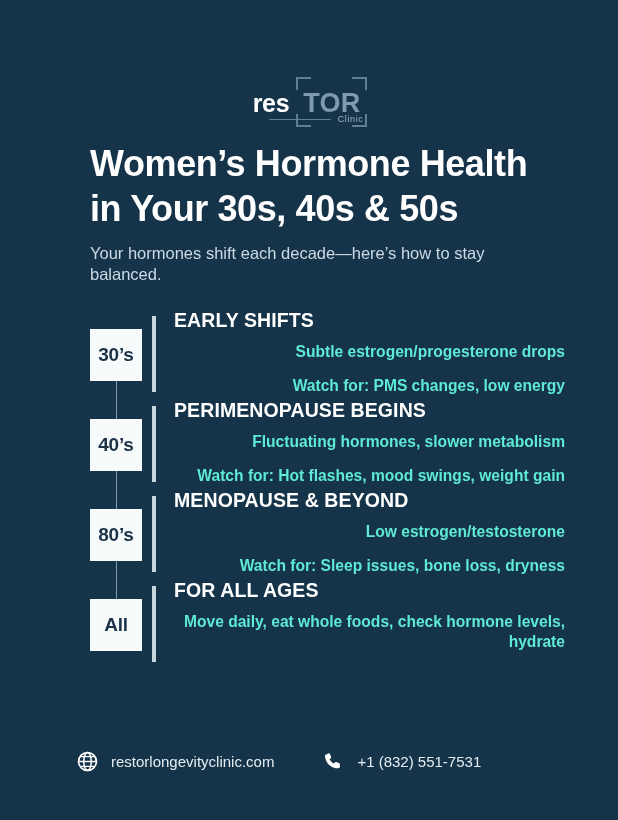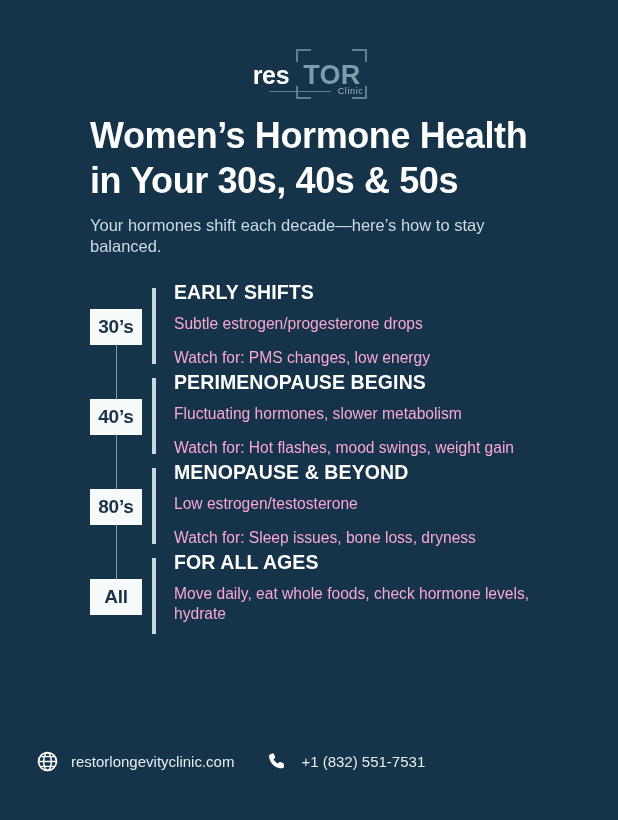--- a/index.html
+++ b/index.html
@@ -10,21 +10,21 @@
     width: 618px;
     height: 820px;
     background: #153349;
     font-family: "Liberation Sans", sans-serif;
     overflow: hidden;
     position: relative;
   }
 
   
   .logo-wrap {
-    padding-top: 60px;
+    padding-top: 88px;
     display: flex;
     justify-content: center;
     align-items: flex-start;
   }
   .logo {
     position: relative;
     display: flex;
     align-items: baseline;
     gap: 9px;
   }
@@ -128,21 +128,21 @@
     flex: 0 0 62px;
     display: flex;
     justify-content: flex-start;
     align-items: center;
     align-self: center;
     position: relative;
     z-index: 2;
   }
   .badge {
     width: 52px;
-    height: 36px;
+    height: 52px;
     background: #f7fafb;
     color: #1b3247;
     font-size: 19px;
     font-weight: bold;
     display: flex;
     align-items: center;
     justify-content: center;
     letter-spacing: -0.2px;
   }
   .accent-bar {
@@ -160,37 +160,38 @@
   .sec-title {
     font-size: 19.5px;
     font-weight: bold;
     color: #ffffff;
     letter-spacing: 0.1px;
     margin: 0 0 10px 0;
     line-height: 1.1;
   }
   .sec-line {
     font-size: 15.6px;
-    color: #f9a8d4;
+    color: #5eead4;
     line-height: 1.28;
     margin: 0 0 14px 0;
-    font-weight: normal;
+    font-weight: bold;
+    text-align: right;
   }
   .sec-line:last-child { margin-bottom: 0; }
 
   
   .footer {
     position: absolute;
     left: 0;
     right: 0;
     top: 750px;
     display: flex;
     align-items: center;
-    padding-left: 36px;
-    gap: 32px;
+    padding-left: 76px;
+    gap: 48px;
   }
   .f-item {
     display: flex;
     align-items: center;
     gap: 13px;
   }
   .f-text {
     font-size: 15px;
     color: #e4eef3;
     font-weight: normal;

